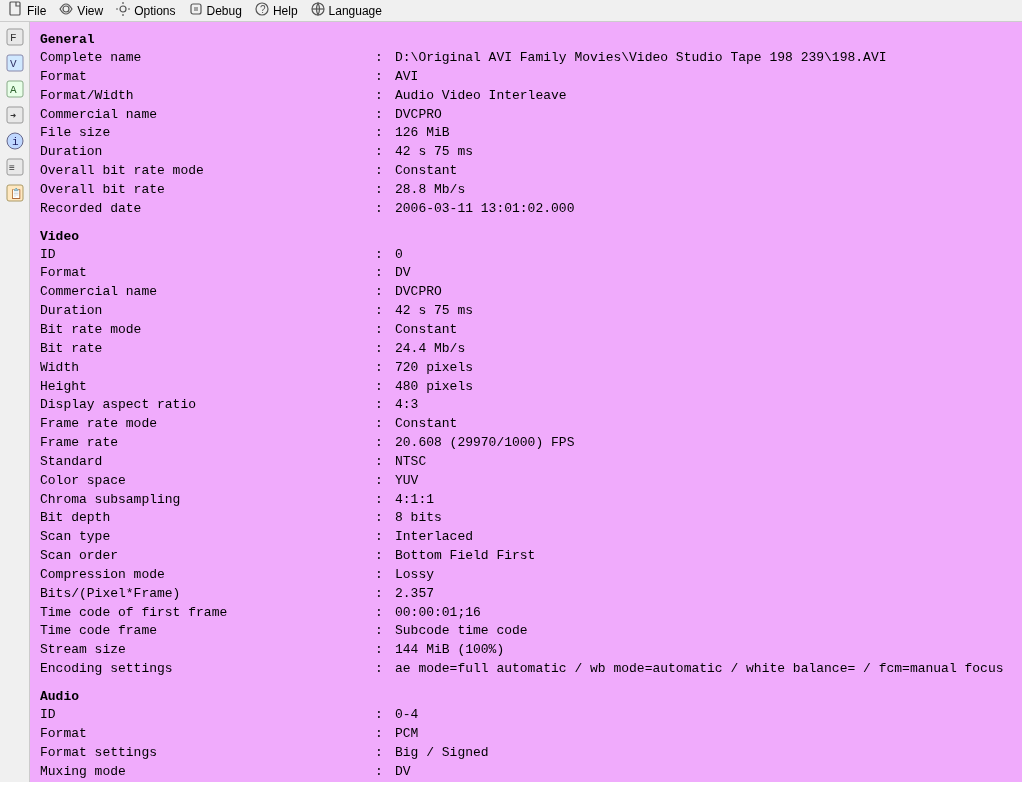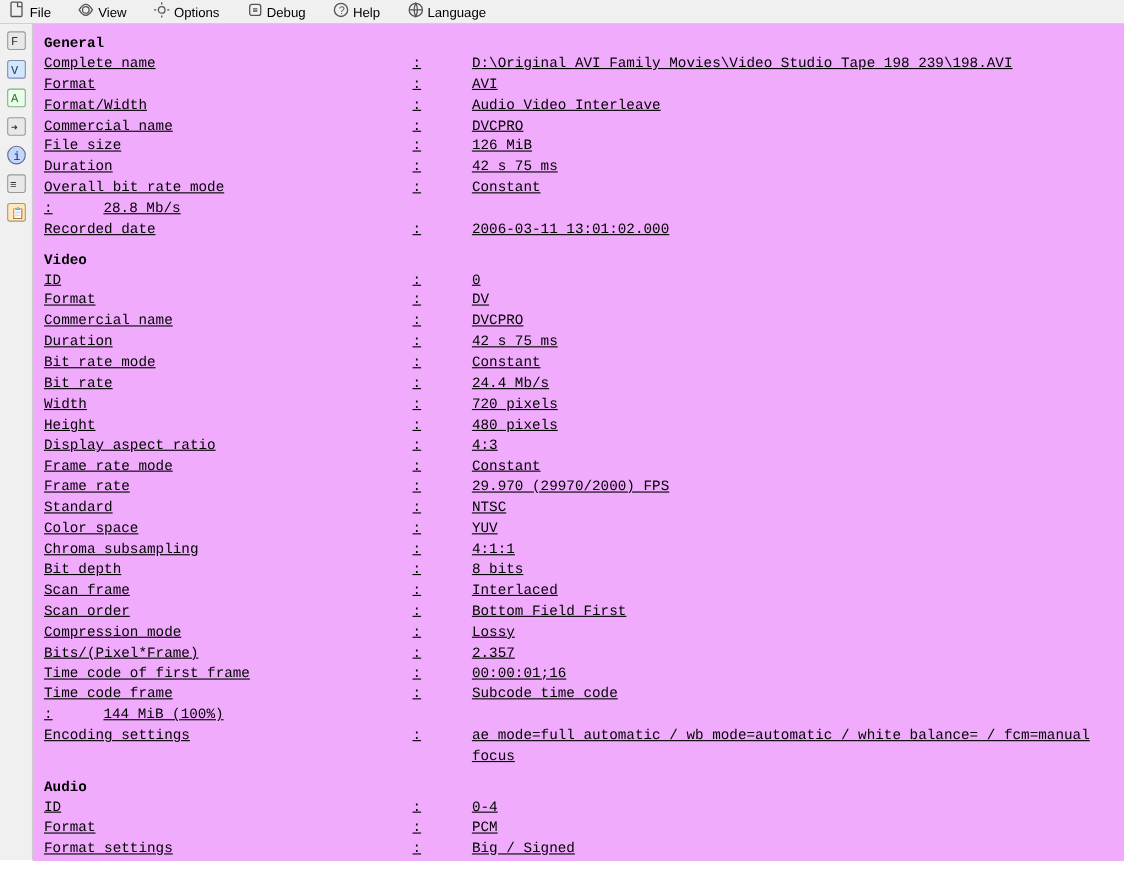--- a/index.html
+++ b/index.html
@@ -16,21 +16,21 @@
       height: 810px;
       overflow: hidden;
     }
     .menubar {
       display: flex;
       align-items: center;
       background: #f0f0f0;
       border-bottom: 1px solid #ccc;
       padding: 2px 4px;
       height: 22px;
-      gap: 16px;
+      gap: 4px;
     }
     .menu-item {
       display: flex;
       align-items: center;
       gap: 3px;
       cursor: pointer;
       padding: 1px 4px;
       font-family: Arial, sans-serif;
       font-size: 12px;
     }
@@ -64,35 +64,33 @@
     }
     .section-header {
       font-weight: bold;
       font-size: 13px;
       margin-top: 4px;
       margin-bottom: 2px;
     }
     .info-row {
       display: flex;
       line-height: 1.45;
-      text-decoration: underline;
     }
     .info-key {
       width: 335px;
       min-width: 335px;
       font-size: 13px;
     }
     .info-colon {
       width: 20px;
       font-size: 13px;
     }
     .info-val {
       font-size: 13px;
       flex: 1;
-      margin-left: 34px;
     }
     .spacer {
       height: 6px;
     }
   </style>
 </head>
 <body>
 
 <div class="menubar">
   <div class="menu-item">
@@ -233,20 +231,21 @@
           <span class="info-key">Duration</span>
           <span class="info-colon">: </span>
           <span class="info-val">42 s 75 ms</span>
         </div>
         <div class="info-row">
           <span class="info-key">Overall bit rate mode</span>
           <span class="info-colon">: </span>
           <span class="info-val">Constant</span>
         </div>
         <div class="info-row">
+          <span class="info-key">Overall bit rate</span>
           <span class="info-colon">: </span>
           <span class="info-val">28.8 Mb/s</span>
         </div>
         <div class="info-row">
           <span class="info-key">Recorded date</span>
           <span class="info-colon">: </span>
           <span class="info-val">2006-03-11 13:01:02.000</span>
         </div>
       </div>
 
@@ -301,21 +300,21 @@
           <span class="info-val">4:3</span>
         </div>
         <div class="info-row">
           <span class="info-key">Frame rate mode</span>
           <span class="info-colon">: </span>
           <span class="info-val">Constant</span>
         </div>
         <div class="info-row">
           <span class="info-key">Frame rate</span>
           <span class="info-colon">: </span>
-          <span class="info-val">29.970 (29970/2000) FPS</span>
+          <span class="info-val">20.608 (29970/1000) FPS</span>
         </div>
         <div class="info-row">
           <span class="info-key">Standard</span>
           <span class="info-colon">: </span>
           <span class="info-val">NTSC</span>
         </div>
         <div class="info-row">
           <span class="info-key">Color space</span>
           <span class="info-colon">: </span>
           <span class="info-val">YUV</span>
@@ -324,21 +323,21 @@
           <span class="info-key">Chroma subsampling</span>
           <span class="info-colon">: </span>
           <span class="info-val">4:1:1</span>
         </div>
         <div class="info-row">
           <span class="info-key">Bit depth</span>
           <span class="info-colon">: </span>
           <span class="info-val">8 bits</span>
         </div>
         <div class="info-row">
-          <span class="info-key">Scan frame</span>
+          <span class="info-key">Scan type</span>
           <span class="info-colon">: </span>
           <span class="info-val">Interlaced</span>
         </div>
         <div class="info-row">
           <span class="info-key">Scan order</span>
           <span class="info-colon">: </span>
           <span class="info-val">Bottom Field First</span>
         </div>
         <div class="info-row">
           <span class="info-key">Compression mode</span>
@@ -354,20 +353,21 @@
           <span class="info-key">Time code of first frame</span>
           <span class="info-colon">: </span>
           <span class="info-val">00:00:01;16</span>
         </div>
         <div class="info-row">
           <span class="info-key">Time code frame</span>
           <span class="info-colon">: </span>
           <span class="info-val">Subcode time code</span>
         </div>
         <div class="info-row">
+          <span class="info-key">Stream size</span>
           <span class="info-colon">: </span>
           <span class="info-val">144 MiB (100%)</span>
         </div>
         <div class="info-row">
           <span class="info-key">Encoding settings</span>
           <span class="info-colon">: </span>
           <span class="info-val">ae mode=full automatic / wb mode=automatic / white balance= / fcm=manual focus</span>
         </div>
       </div>
 

